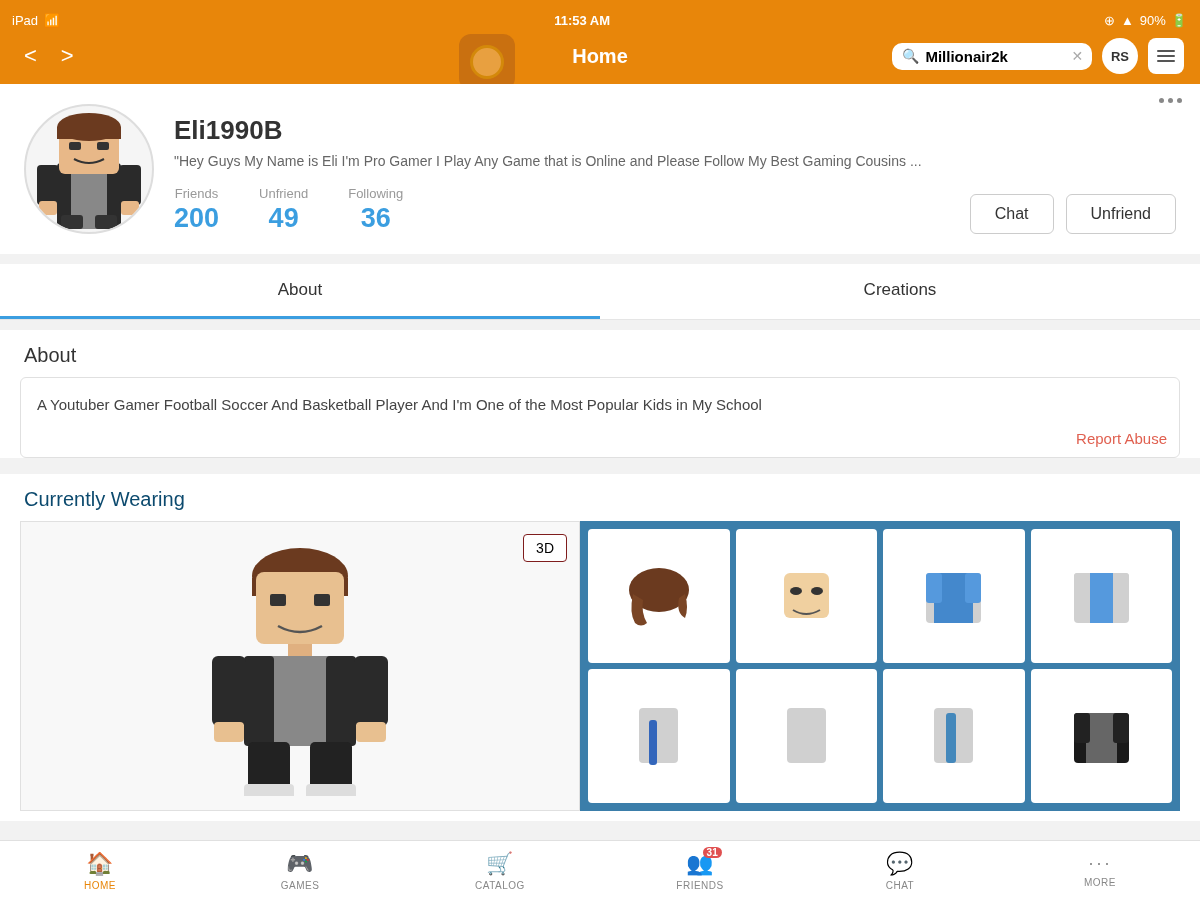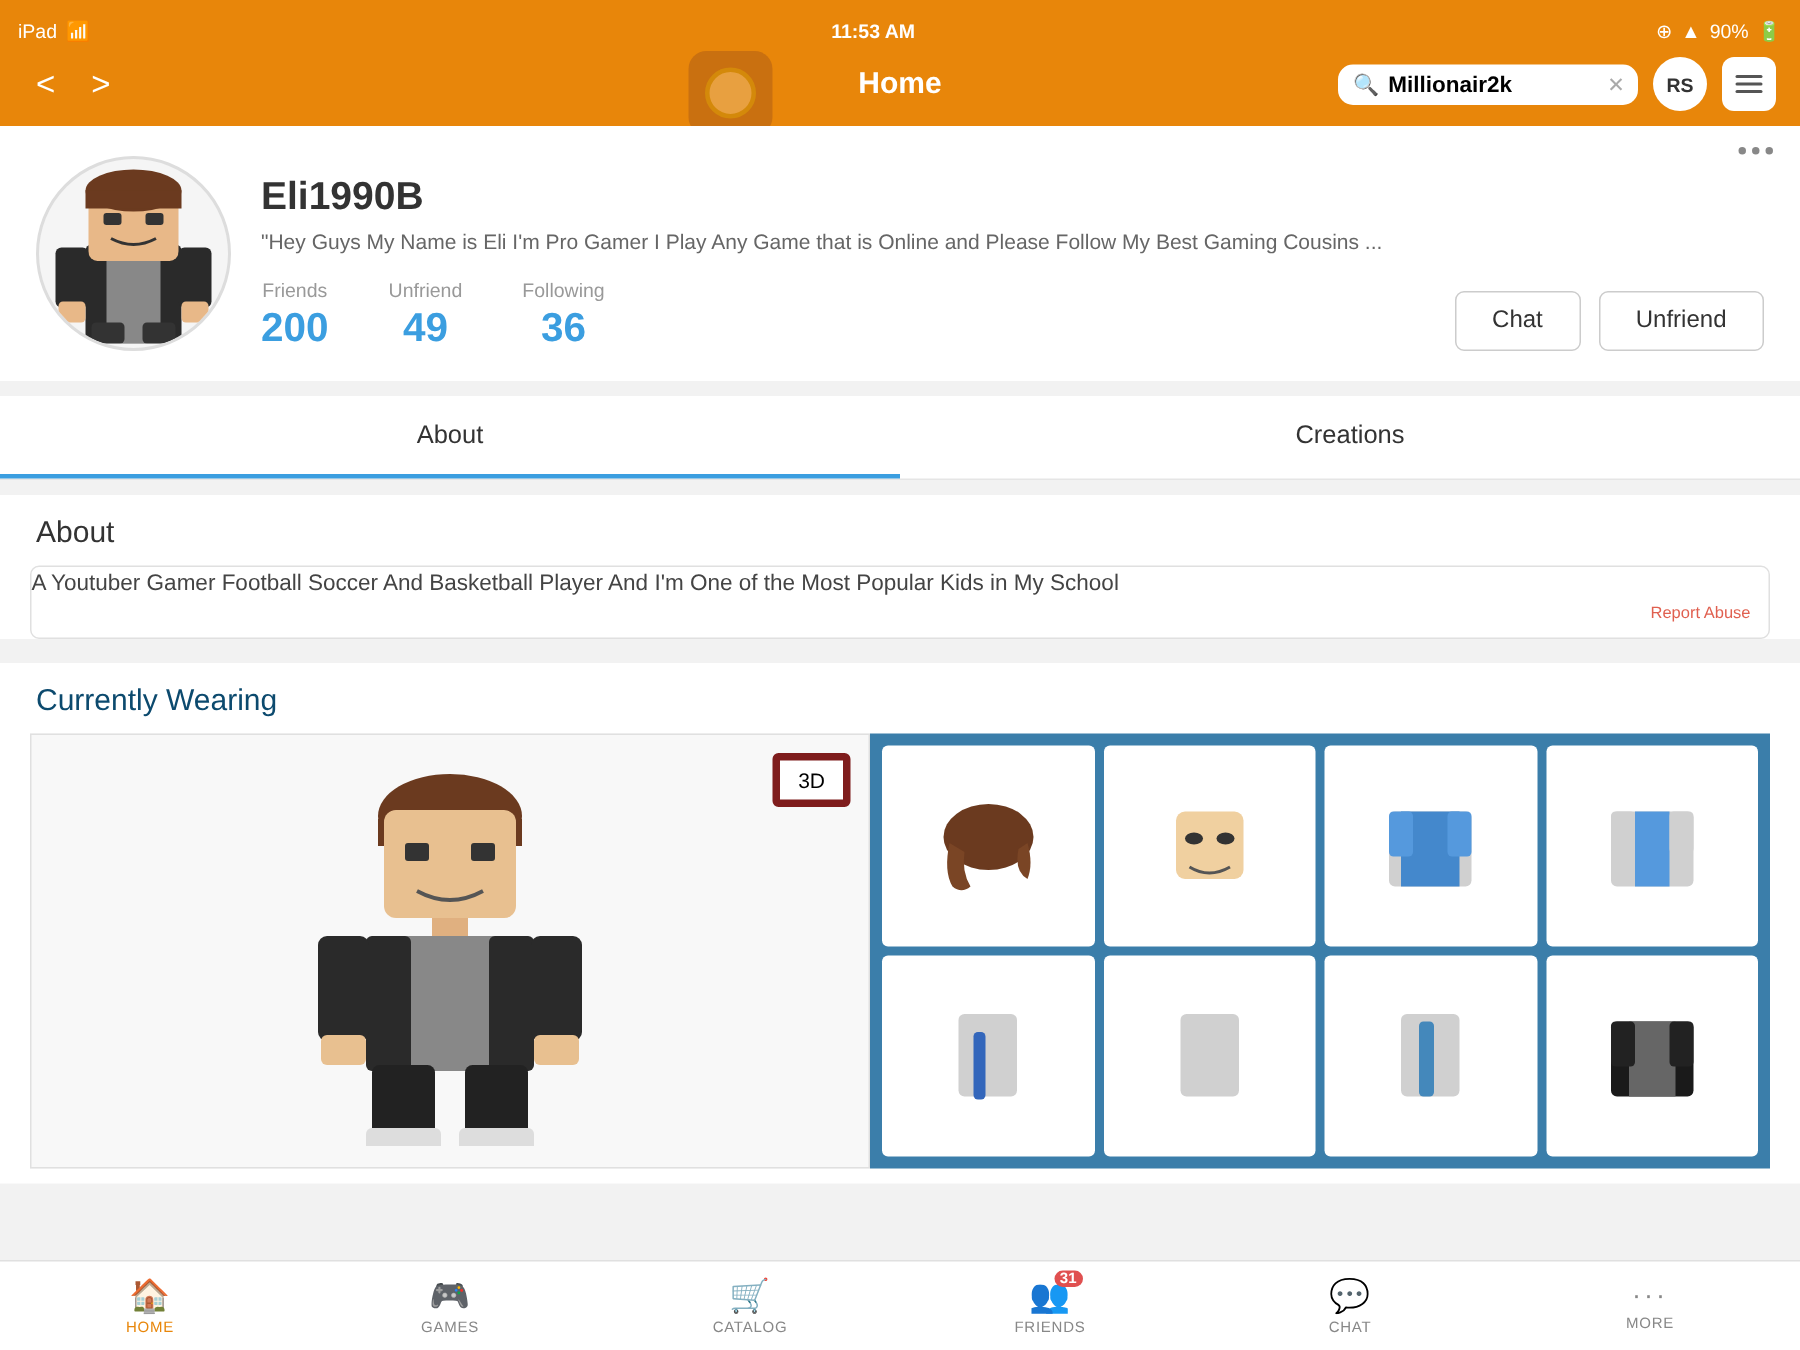--- a/index.html
+++ b/index.html
@@ -181,28 +181,29 @@
     }
     .tab.active { border-bottom: 3px solid #3b9ee0; color: #333; }
 
     
     .about-section { background: white; margin-bottom: 10px; }
     .about-title { font-size: 20px; font-weight: 500; padding: 14px 24px 10px; color: #333; }
     .about-box {
       margin: 0 20px 16px;
       border: 1px solid #e0e0e0;
       border-radius: 6px;
+      padding: 16px;
       position: relative;
     }
     .about-text { font-size: 15px; color: #444; line-height: 1.5; padding-bottom: 24px; }
     .report-abuse {
       position: absolute;
       bottom: 10px; right: 12px;
       color: #e06050;
-      font-size: 11px;
+      font-size: 15px;
       cursor: pointer;
     }
 
     
     .wearing-section { background: white; padding-bottom: 10px; }
     .wearing-title { font-size: 20px; font-weight: 400; padding: 14px 24px 10px; color: #0c4a6e; }
     .wearing-content {
       display: flex;
       gap: 0;
       margin: 0 20px;
@@ -211,21 +212,21 @@
       flex: 0 0 560px;
       height: 290px;
       background: #f8f8f8;
       border: 1px solid #e0e0e0;
       position: relative;
       display: flex; align-items: center; justify-content: center;
     }
     .btn-3d {
       position: absolute;
       top: 12px; right: 12px;
-      border: 5px solid #7f1d1d;
+      border: 1px solid #7f1d1d;
       background: white;
       padding: 5px 12px;
       border-radius: 4px;
       font-size: 14px;
       cursor: pointer;
     }
     .items-grid {
       flex: 1;
       background: #3b7eaa;
       display: grid;

